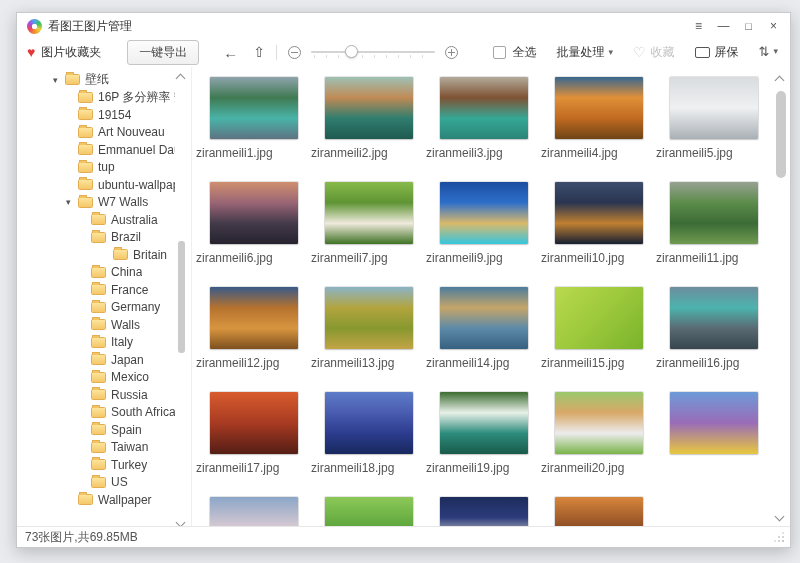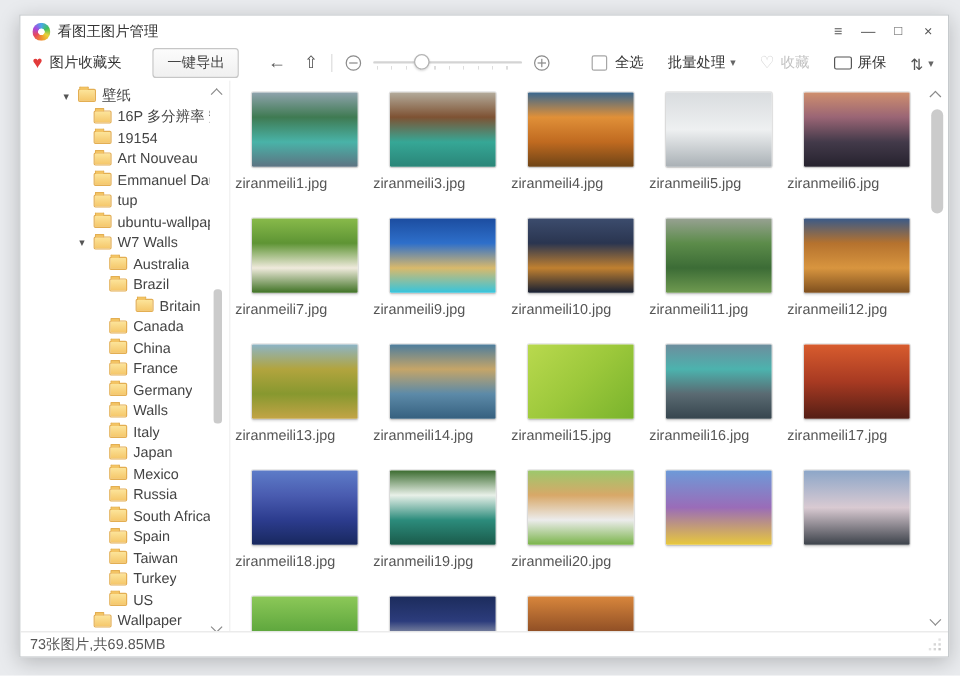--- a/index.html
+++ b/index.html
@@ -42,21 +42,21 @@
   .vsep { width:1px; height:15px; background:#ddd; margin:0 11px; }
   .circle-btn { width:13px; height:13px; border:1px solid #8a8a8a; border-radius:50%; position:relative; flex:none; }
   .circle-btn::before { content:""; position:absolute; left:2px; right:2px; top:5px; height:1px; background:#8a8a8a; }
   .circle-btn.plus::after { content:""; position:absolute; top:2px; bottom:2px; left:5px; width:1px; background:#8a8a8a; }
   .slider { position:relative; width:124px; height:16px; margin:0 10px; flex:none; }
   .slider .track { position:absolute; left:0; right:0; top:7px; height:2px; background:#d4d4d4; border-radius:1px; }
   .slider .ticks { position:absolute; left:3px; right:3px; top:11px; height:3px;
     background:repeating-linear-gradient(90deg,#ddd 0 1px, transparent 1px 12px); }
   .slider .knob { position:absolute; top:1px; width:13px; height:13px; border-radius:50%;
     background:#fff; border:1px solid #b3b3b3; box-shadow:0 1px 2px rgba(0,0,0,.18); }
-  .right-group { margin-left:auto; display:flex; align-items:flex-end; }
+  .right-group { margin-left:auto; display:flex; align-items:flex-start; }
   .checkbox { width:13px; height:13px; border:1px solid #a6a6a6; border-radius:2px; background:#fff; margin-right:6px; flex:none; }
   .tb-item { display:flex; align-items:center; margin-left:20px; }
   .caret { font-size:9px; color:#666; margin-left:4px; }
   .heart-outline { color:#cfcfcf; font-size:14px; margin-right:5px; }
   .disabled-text { color:#c2c2c2; }
   .monitor { width:15px; height:11px; border:1px solid #555; border-radius:2px; margin-right:5px; flex:none; }
   .sort-ico { font-size:13px; color:#555; }
   
   .content { flex:1; display:flex; overflow:hidden; position:relative; }
   .sidebar { width:175px; flex:none; border-right:1px solid #efefef; padding-top:4px;
@@ -199,25 +199,20 @@
             <span class="tree-label">Brazil</span>
           </div>
           <div class="tree-item" style="padding-left: 84px;">
             <span class="expander"></span>
             <span class="folder"></span>
             <span class="tree-label">Britain</span>
           </div>
           <div class="tree-item" style="padding-left: 62px;">
             <span class="expander"></span>
             <span class="folder"></span>
-            <span class="tree-label">Canada</span>
-          </div>
-          <div class="tree-item" style="padding-left: 62px;">
-            <span class="expander"></span>
-            <span class="folder"></span>
             <span class="tree-label">China</span>
           </div>
           <div class="tree-item" style="padding-left: 62px;">
             <span class="expander"></span>
             <span class="folder"></span>
             <span class="tree-label">France</span>
           </div>
           <div class="tree-item" style="padding-left: 62px;">
             <span class="expander"></span>
             <span class="folder"></span>
@@ -283,20 +278,24 @@
       <span class="side-thumb"></span>
       <span class="chev down side-down"></span>
     </div>
 
     <div class="grid">
         <div class="cell">
           <div class="thumb" style="background: linear-gradient(rgb(143, 163, 173), rgb(63, 122, 82), rgb(73, 179, 168), rgb(93, 115, 130));"></div>
           <div class="thumb-name">ziranmeili1.jpg</div>
         </div>
         <div class="cell">
+          <div class="thumb" style="background: linear-gradient(rgb(158, 193, 180), rgb(192, 138, 85), rgb(47, 125, 110), rgb(31, 90, 80));"></div>
+          <div class="thumb-name">ziranmeili2.jpg</div>
+        </div>
+        <div class="cell">
           <div class="thumb" style="background: linear-gradient(rgb(179, 171, 155), rgb(126, 82, 51), rgb(54, 167, 150), rgb(42, 133, 120));"></div>
           <div class="thumb-name">ziranmeili3.jpg</div>
         </div>
         <div class="cell">
           <div class="thumb" style="background: linear-gradient(rgb(57, 103, 143), rgb(224, 144, 56), rgb(192, 106, 32), rgb(110, 68, 22));"></div>
           <div class="thumb-name">ziranmeili4.jpg</div>
         </div>
         <div class="cell">
           <div class="thumb" style="background: linear-gradient(rgb(217, 220, 223), rgb(238, 240, 241), rgb(169, 176, 181));"></div>
           <div class="thumb-name">ziranmeili5.jpg</div>

